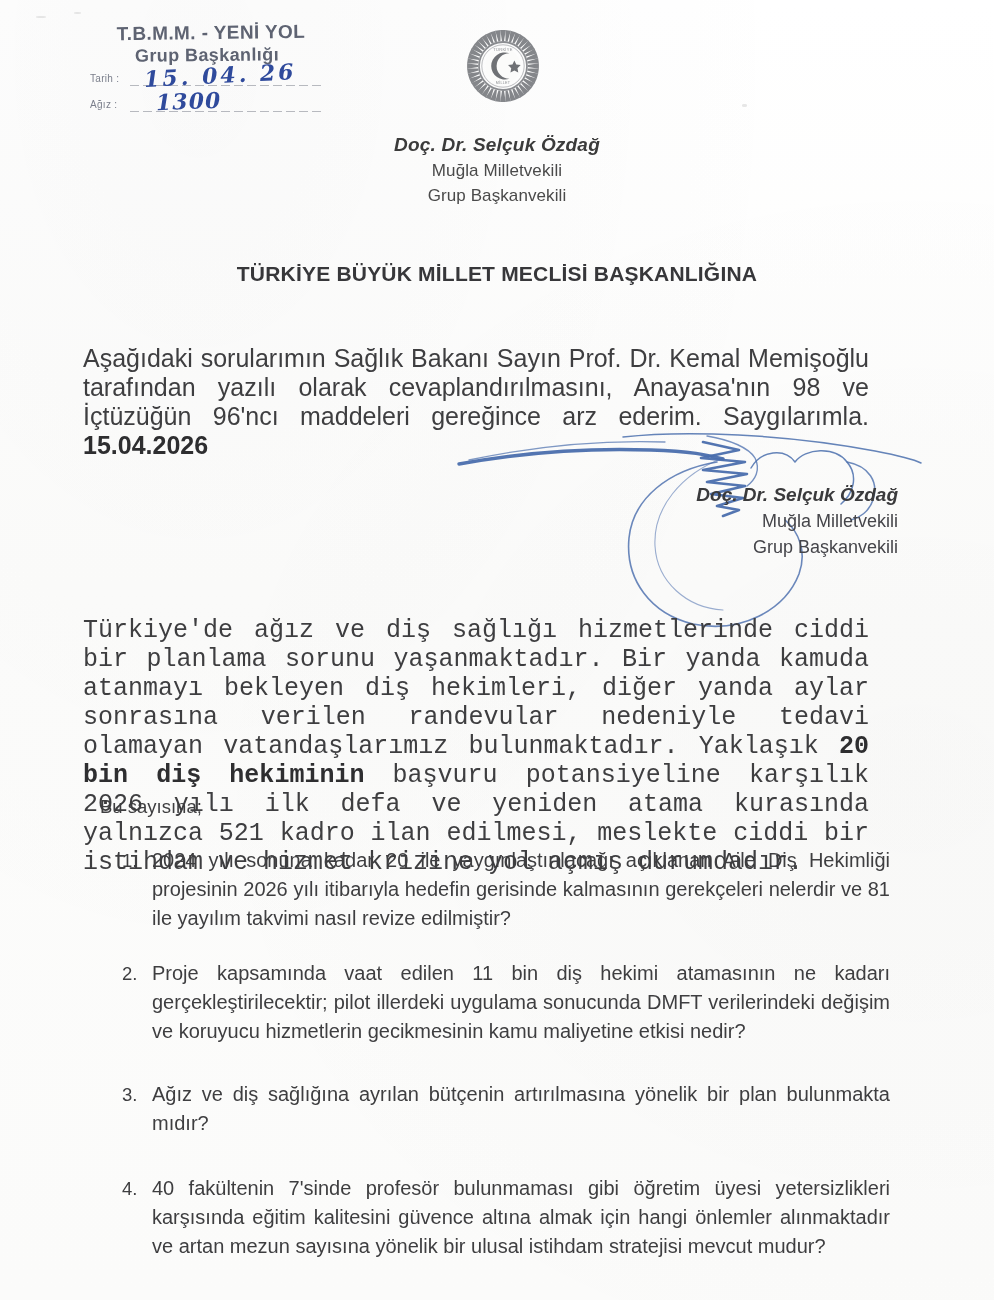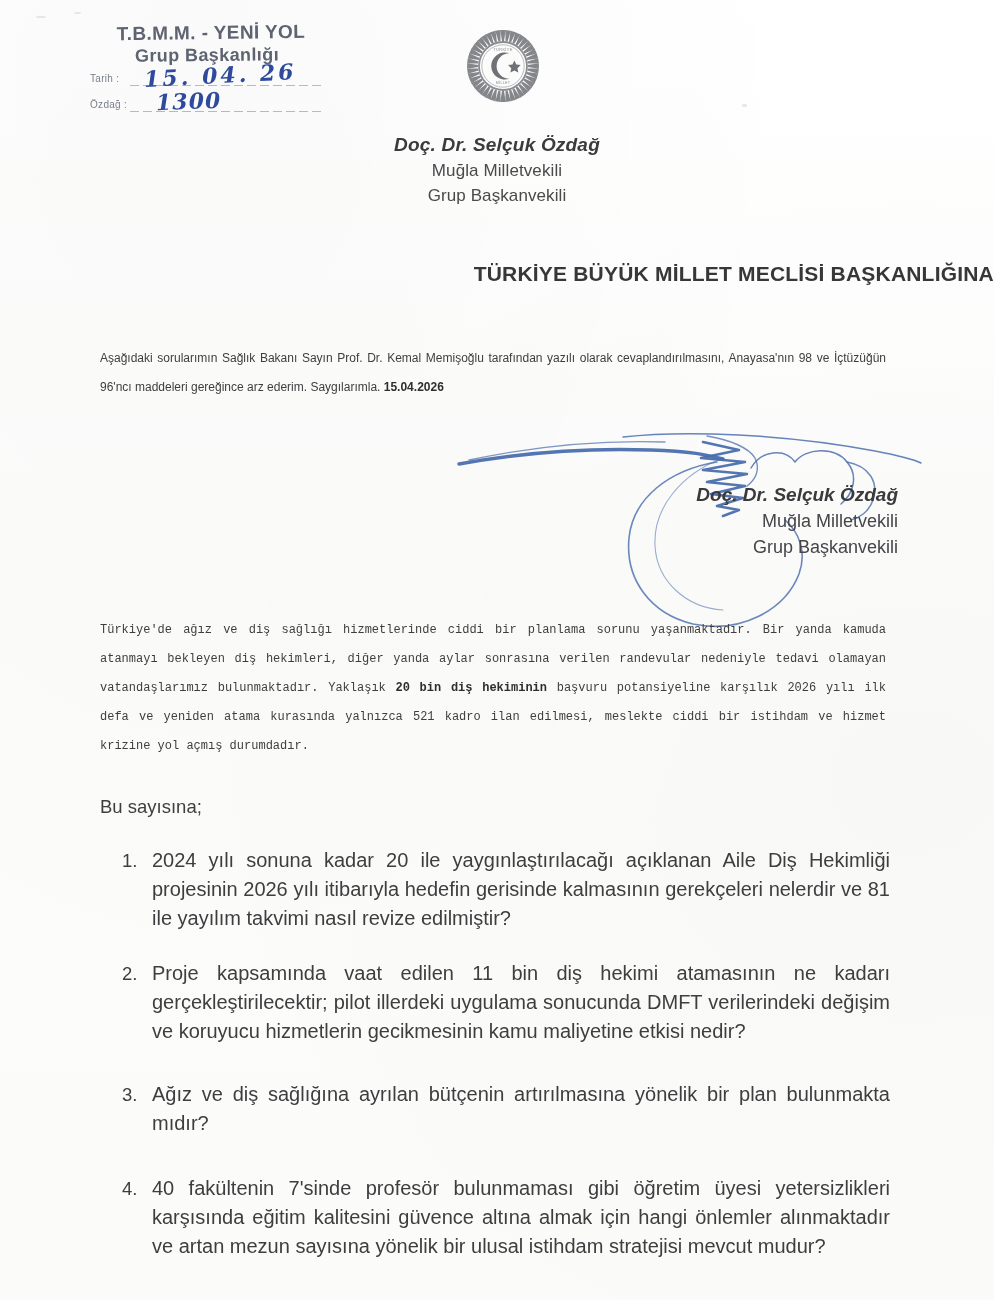--- a/index.html
+++ b/index.html
@@ -138,33 +138,33 @@
     margin-top: 5px;
     letter-spacing: .1px;
   }
 
   
   .doc-title {
     position: absolute;
     left: 0;
     right: 0;
     top: 262px;
-    text-align: right;
+    text-align: center;
     font-size: 21px;
     font-weight: bold;
     color: #37373a;
     letter-spacing: .2px;
   }
 
   
   .para {
     position: absolute;
-    left: 100px;
+    left: 83px;
     width: 786px;
-    font-size: 12px;
+    font-size: 25px;
     line-height: 29px;
     text-align: justify;
     color: #3e3e40;
   }
   .para b { font-weight: bold; color: #2e2e30; }
 
   .para-intro { top: 344px; }
   .para-body  { top: 616px; font-family: Liberation Mono, monospace; }
 
   .lead-in {
@@ -244,21 +244,21 @@
     <div class="stamp-line1">T.B.M.M. - YENİ YOL</div>
     <div class="stamp-line2">Grup Başkanlığı</div>
 
     <div class="stamp-row">
       <span class="stamp-key">Tarih :</span>
       <span class="stamp-rule"></span>
       <span class="stamp-val">15. 04. 26</span>
     </div>
 
     <div class="stamp-row">
-      <span class="stamp-key">Özdağ :</span>
+      <span class="stamp-key">Ağız :</span>
       <span class="stamp-rule"></span>
       <span class="stamp-val sayi">1300</span>
     </div>
   </div>
 
   <div class="emblem-wrap">
     <svg viewBox="0 0 100 100" width="80" height="80" aria-hidden="true">
       <g id="rays" fill="#84868a">
           <path d="M48.76 19.02 L51.24 19.02 L53.42 5.13 L46.58 5.13 Z"></path>
           <path d="M53.18 19.16 L55.64 19.52 L59.77 6.07 L53.00 5.10 Z"></path>

